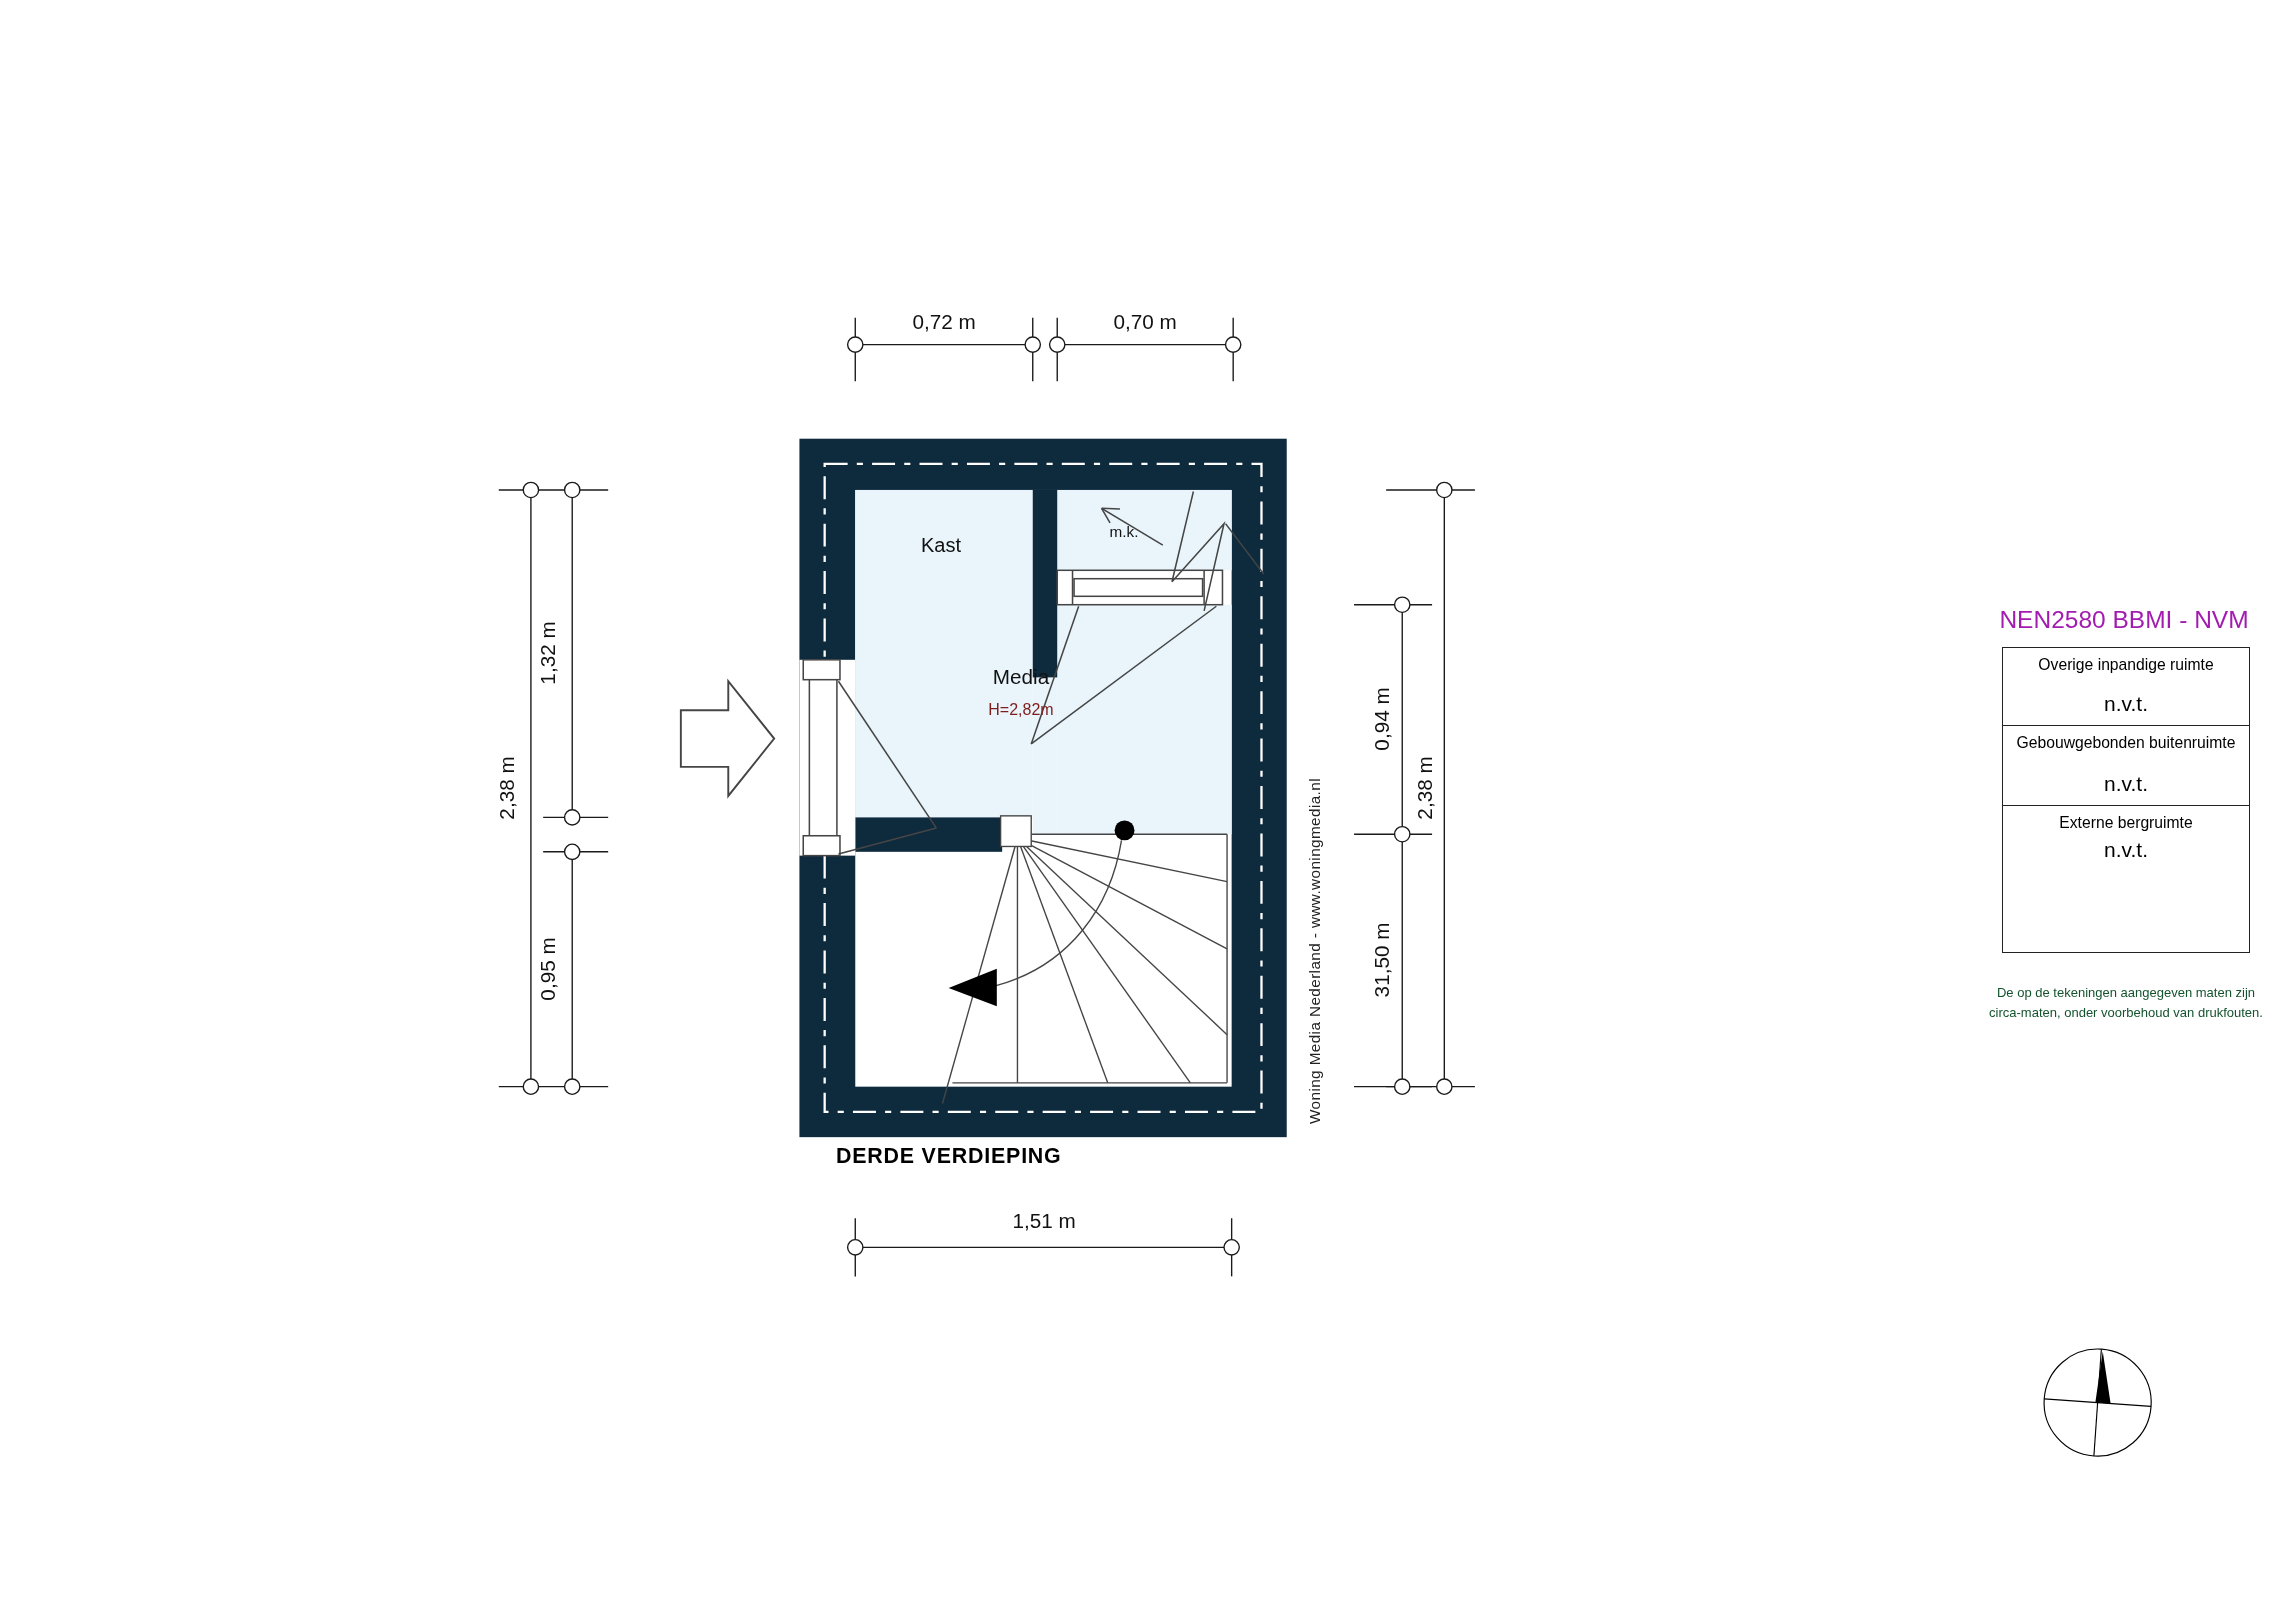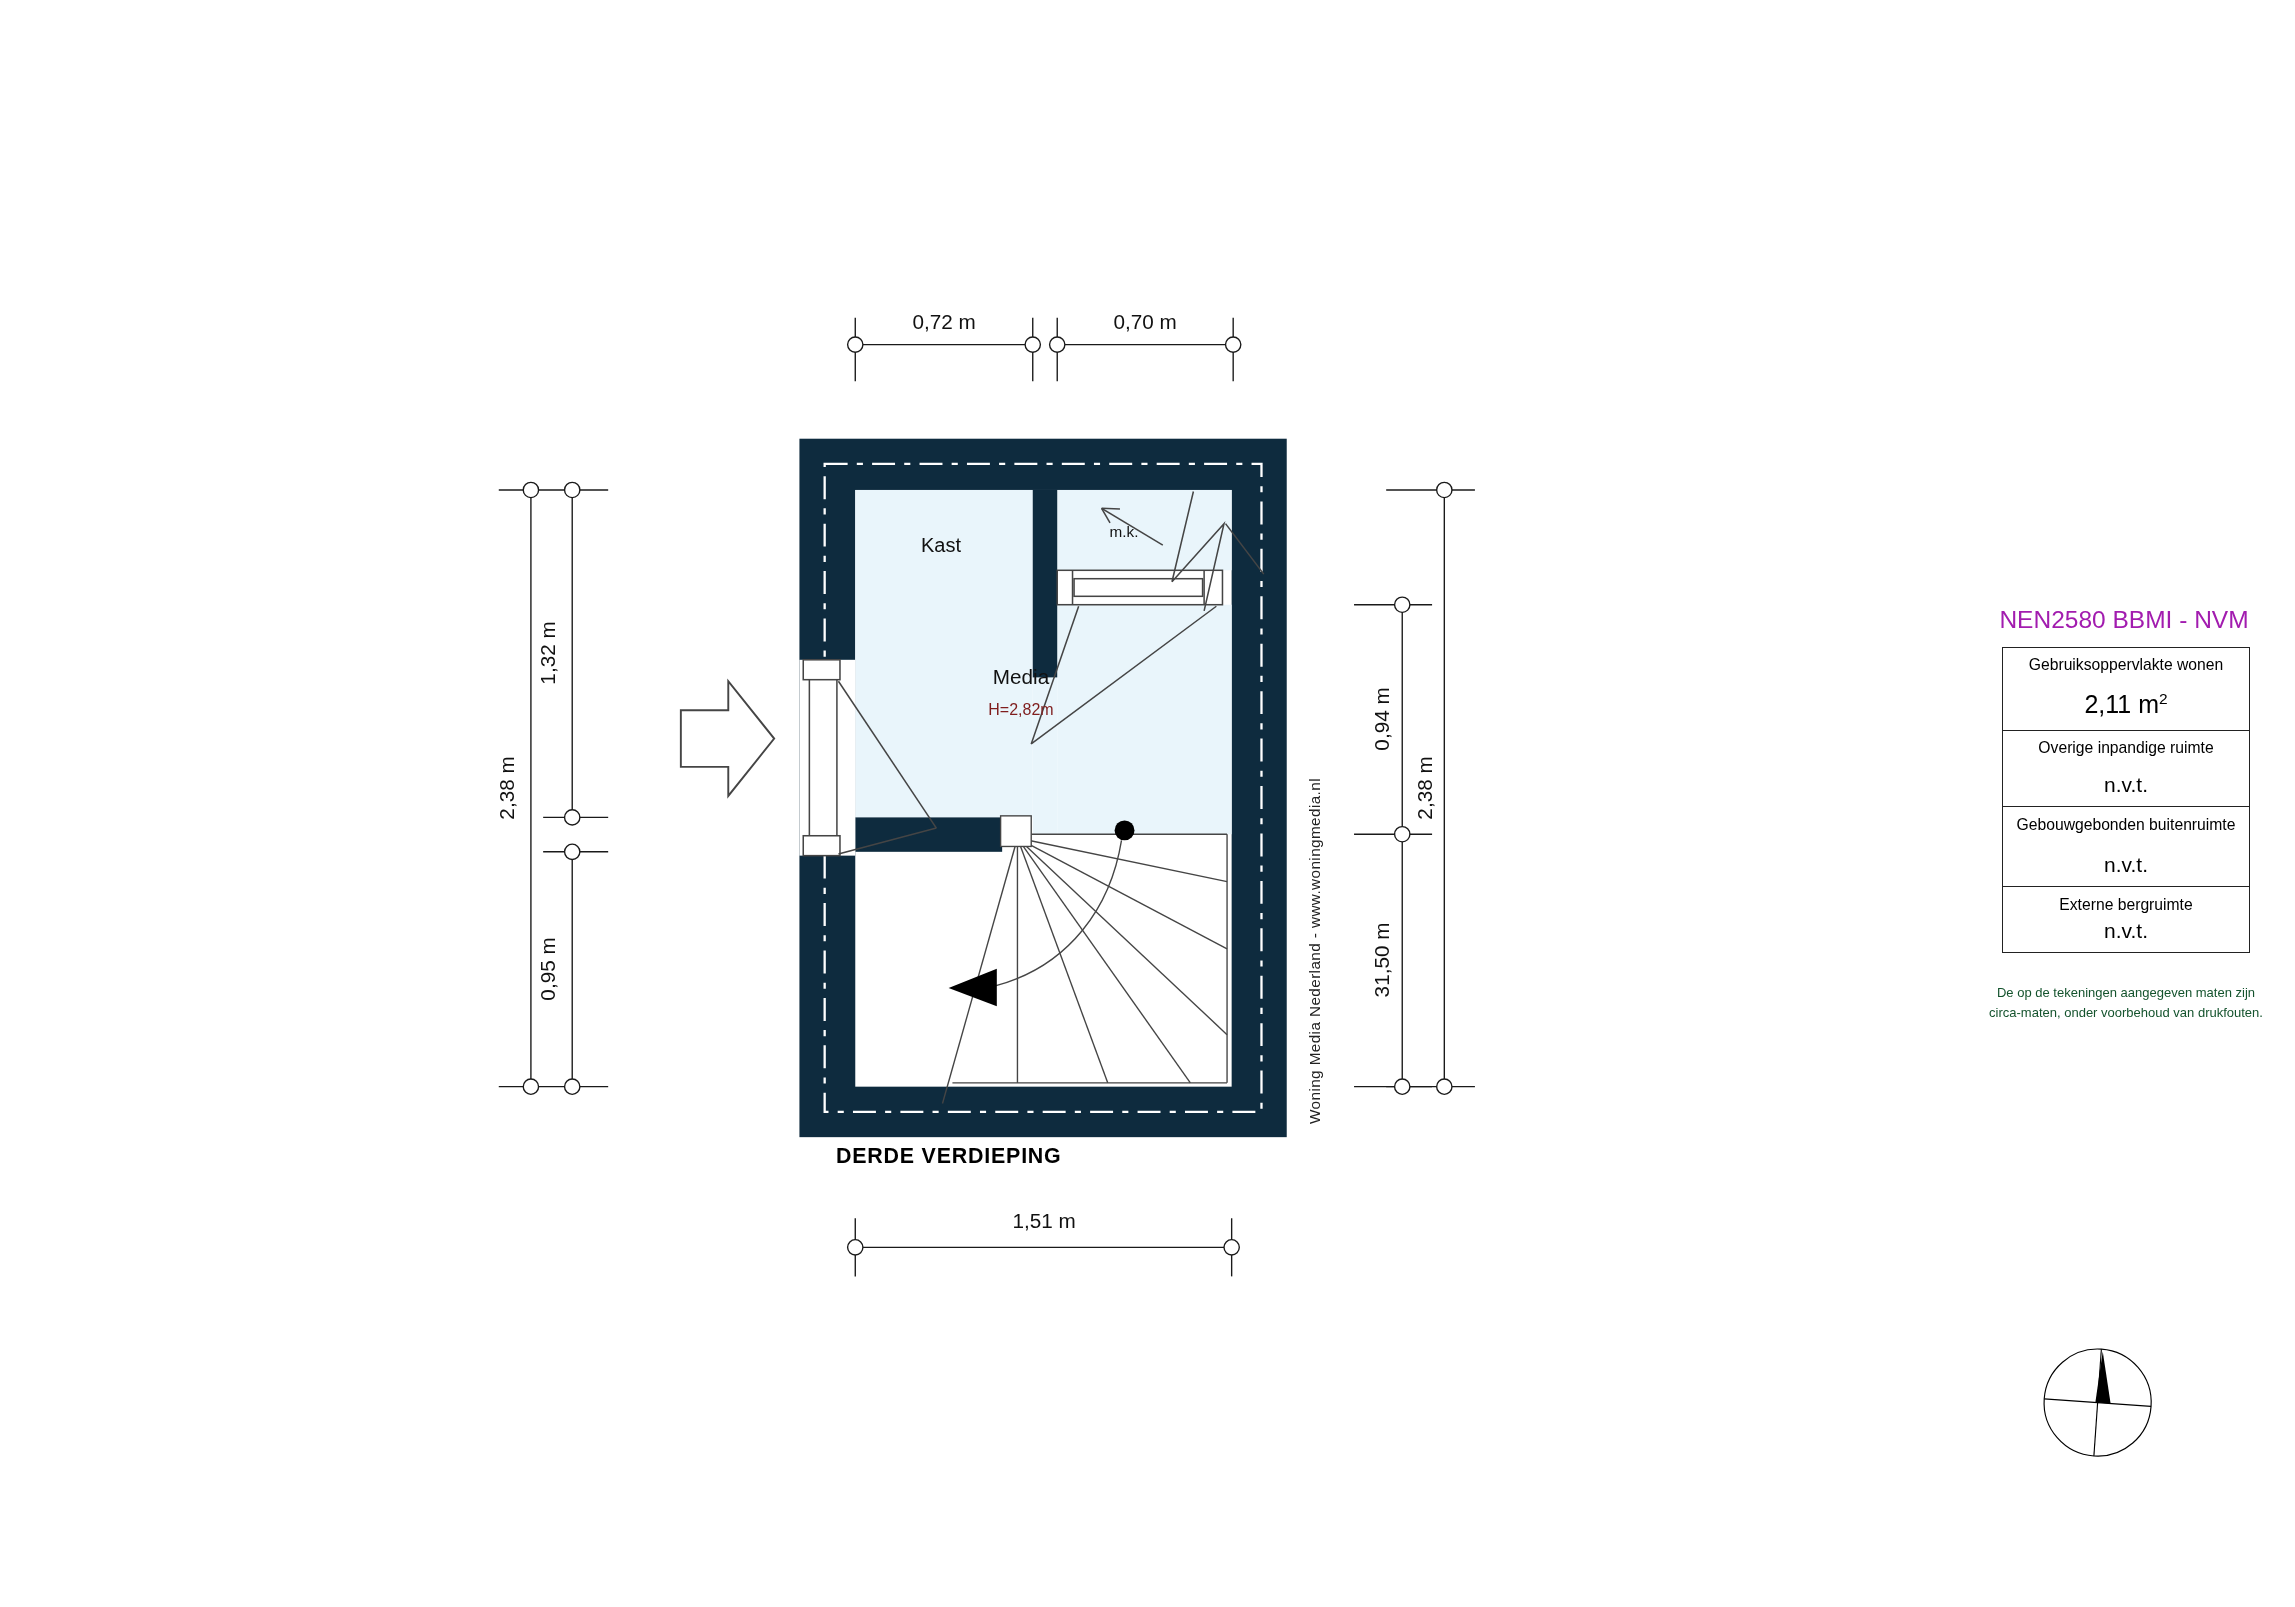--- a/index.html
+++ b/index.html
@@ -176,24 +176,20 @@
   <div class="lbl room-name" style="left:1021px;top:677px">Media</div>
   <div class="lbl room-sub" style="left:1021px;top:710px">H=2,82m</div>
 
   <div class="lbl floor-title leftalign" style="left:836px;top:1157px">DERDE VERDIEPING</div>
 
   <div class="lbl branding rot" style="left:1315px;top:951px">Woning Media Nederland - www.woningmedia.nl</div>
 
   <div class="lbl nen-title" style="left:2124px;top:620px">NEN2580 BBMI - NVM</div>
 
   <div class="legend-box">
-    <div class="legend-row big" style="height:82px">
-      <div class="lr-label">Gebruiksoppervlakte wonen</div>
-      <div class="lr-value"><span>2,11 m</span><sup>2</sup></div>
-    </div>
     <div class="legend-row" style="height:77px">
       <div class="lr-label">Overige inpandige ruimte</div>
       <div class="lr-value"><span>n.v.t.</span><sup></sup></div>
     </div>
     <div class="legend-row" style="height:80px">
       <div class="lr-label">Gebouwgebonden buitenruimte</div>
       <div class="lr-value"><span>n.v.t.</span><sup></sup></div>
     </div>
     <div class="legend-row" style="height:66px">
       <div class="lr-label">Externe bergruimte</div>

